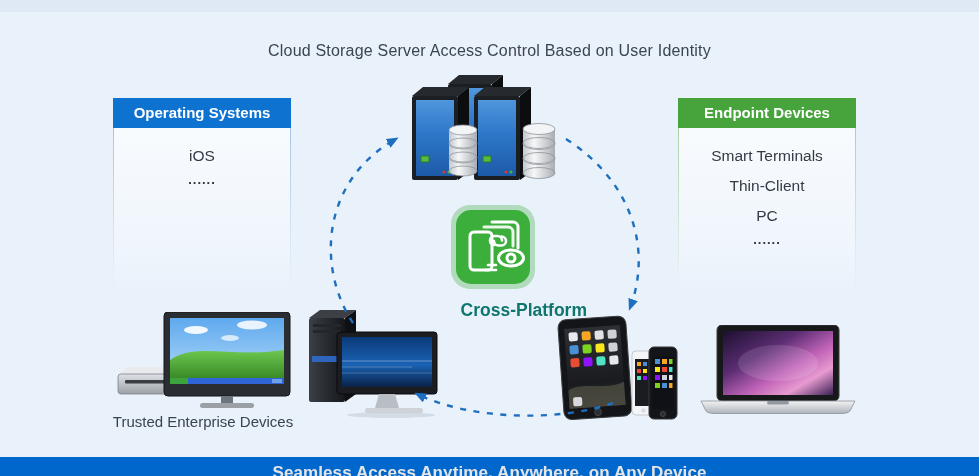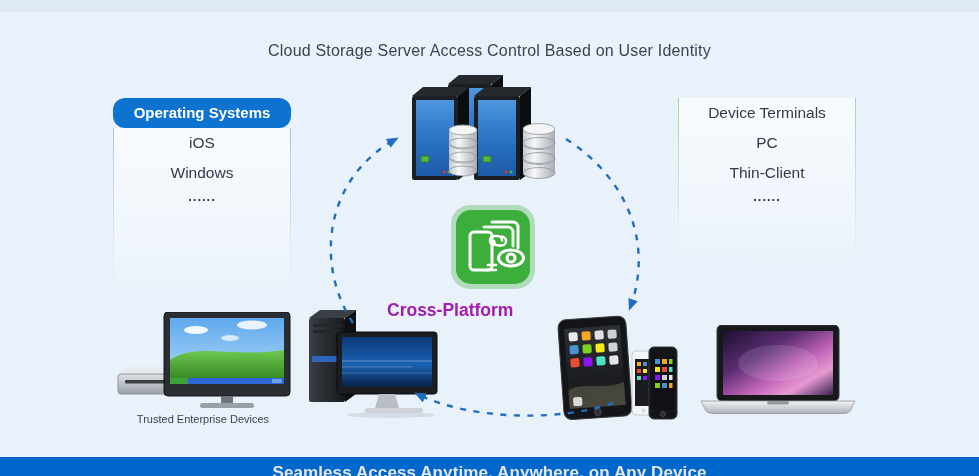--- a/index.html
+++ b/index.html
@@ -15,24 +15,24 @@
     letter-spacing:.2px;
   }
   
   .panel { position:absolute; top:86px; width:178px; }
   .panel-os { left:113px; }
   .panel-endpoint { left:678px; }
   .panel-header {
     height:30px; line-height:30px; text-align:center;
     color:#ffffff; font-weight:bold; font-size:15px;
   }
-  .panel-os .panel-header { background:#0e72d0;border-radius:12px; }
+  .panel-os .panel-header { background:#0e72d0; }
   .panel-endpoint .panel-header { background:#47a43c; }
   .panel-body {
-    position:relative; height:162px; padding-top:0;
+    position:relative; height:162px; padding-top:13px;
     background:linear-gradient(180deg,#f8fbfe 0%,#eff5fc 78%,rgba(239,245,252,0) 100%);
   }
   .panel-body::before,.panel-body::after {
     content:""; position:absolute; top:0; bottom:0; width:1px;
   }
   .panel-body::before { left:0; }
   .panel-body::after { right:0; }
   .panel-os .panel-body::before,.panel-os .panel-body::after {
     background:linear-gradient(180deg,rgba(120,168,220,.65),rgba(120,168,220,0));
   }
@@ -41,26 +41,26 @@
   }
   .panel-item {
     height:30px; line-height:30px; text-align:center;
     font-size:15.5px; color:#333b45;
   }
   .panel-item.dots { height:24px; line-height:18px; font-weight:bold; letter-spacing:1px; font-size:13px; color:#2d343d; }
   
   .share-icon { position:absolute; left:451px; top:193px; }
   .share-caption {
     position:absolute; left:387px; top:287px; width:200px;
-    text-align:left; color:#a21caf; font-weight:bold; font-size:17.5px; line-height:23px;
+    text-align:right; color:#0f766e; font-weight:bold; font-size:17.5px; line-height:23px;
   }
   
   .device-caption {
     position:absolute; top:401px; text-align:center;
-    font-size:11px; color:#3a4450;
+    font-size:15px; color:#3a4450;
   }
   .caption-trusted { left:88px; width:230px; }
   .caption-user { left:664px; width:226px; }
   
   .ill { position:absolute; }
   .ill-servers { left:398px; top:58px; }
   .ill-trusted { left:112px; top:300px; }
   .ill-desktop { left:303px; top:296px; }
   .ill-mobile  { left:553px; top:302px; }
   .ill-laptop  { left:693px; top:313px; }
@@ -76,30 +76,30 @@
 <body>
 
 <div class="canvas">
 
   <div class="diagram-title">Cloud Storage Server Access Control Based on User Identity</div>
 
   <div class="panel panel-os">
     <div class="panel-header">Operating Systems</div>
     <div class="panel-body">
       <div class="panel-item">iOS</div>
-      <div class="panel-item">Windows</div>
       <div class="panel-item dots">......</div>
     </div>
   </div>
 
   <div class="panel panel-endpoint">
+    <div class="panel-header">Endpoint Devices</div>
     <div class="panel-body">
-      <div class="panel-item">Device Terminals</div>
+      <div class="panel-item">Smart Terminals</div>
+      <div class="panel-item">Thin-Client</div>
       <div class="panel-item">PC</div>
-      <div class="panel-item">Thin-Client</div>
       <div class="panel-item dots">......</div>
     </div>
   </div>
 
   <svg class="ill ill-servers" width="172" height="112" viewBox="0 0 172 112">
     <defs>
       <linearGradient id="gTB" x1="0" y1="0" x2="0" y2="1">
         <stop offset="0" stop-color="#4f96dd"></stop>
           <stop offset="0.45" stop-color="#2e77c8"></stop>
           <stop offset="1" stop-color="#1c5aa8"></stop>

